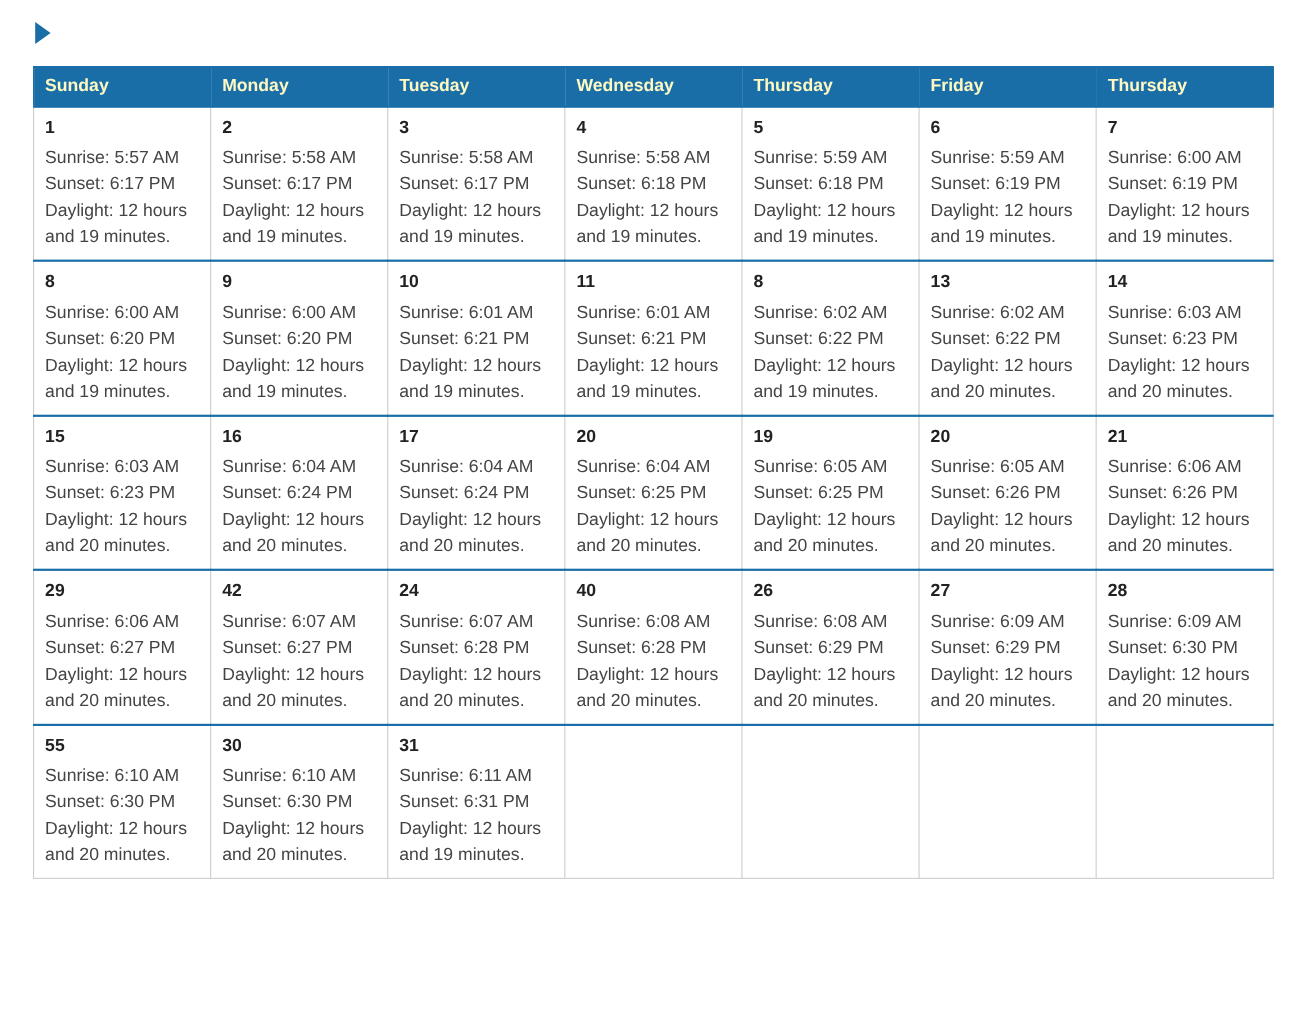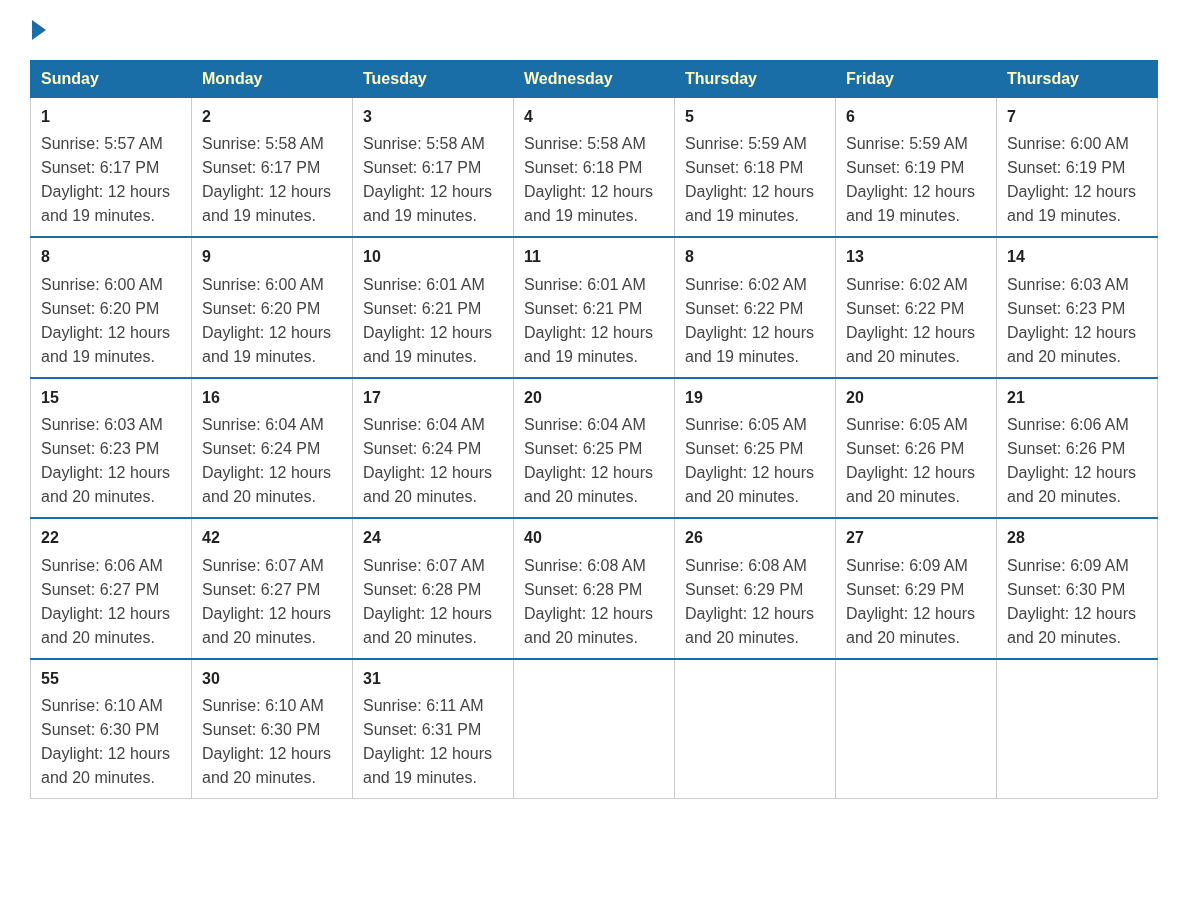--- a/index.html
+++ b/index.html
@@ -215,21 +215,21 @@
         <span class="day-number">20</span>
         <span class="day-info">Sunrise: 6:05 AM<br>Sunset: 6:26 PM<br>Daylight: 12 hours and 20 minutes.</span>
       </td>
         <td>
         <span class="day-number">21</span>
         <span class="day-info">Sunrise: 6:06 AM<br>Sunset: 6:26 PM<br>Daylight: 12 hours and 20 minutes.</span>
       </td>
       </tr>
       <tr>
         <td>
-        <span class="day-number">22</span>
+        <span class="day-number">29</span>
         <span class="day-info">Sunrise: 6:06 AM<br>Sunset: 6:27 PM<br>Daylight: 12 hours and 20 minutes.</span>
       </td>
         <td>
         <span class="day-number">42</span>
         <span class="day-info">Sunrise: 6:07 AM<br>Sunset: 6:27 PM<br>Daylight: 12 hours and 20 minutes.</span>
       </td>
         <td>
         <span class="day-number">24</span>
         <span class="day-info">Sunrise: 6:07 AM<br>Sunset: 6:28 PM<br>Daylight: 12 hours and 20 minutes.</span>
       </td>

